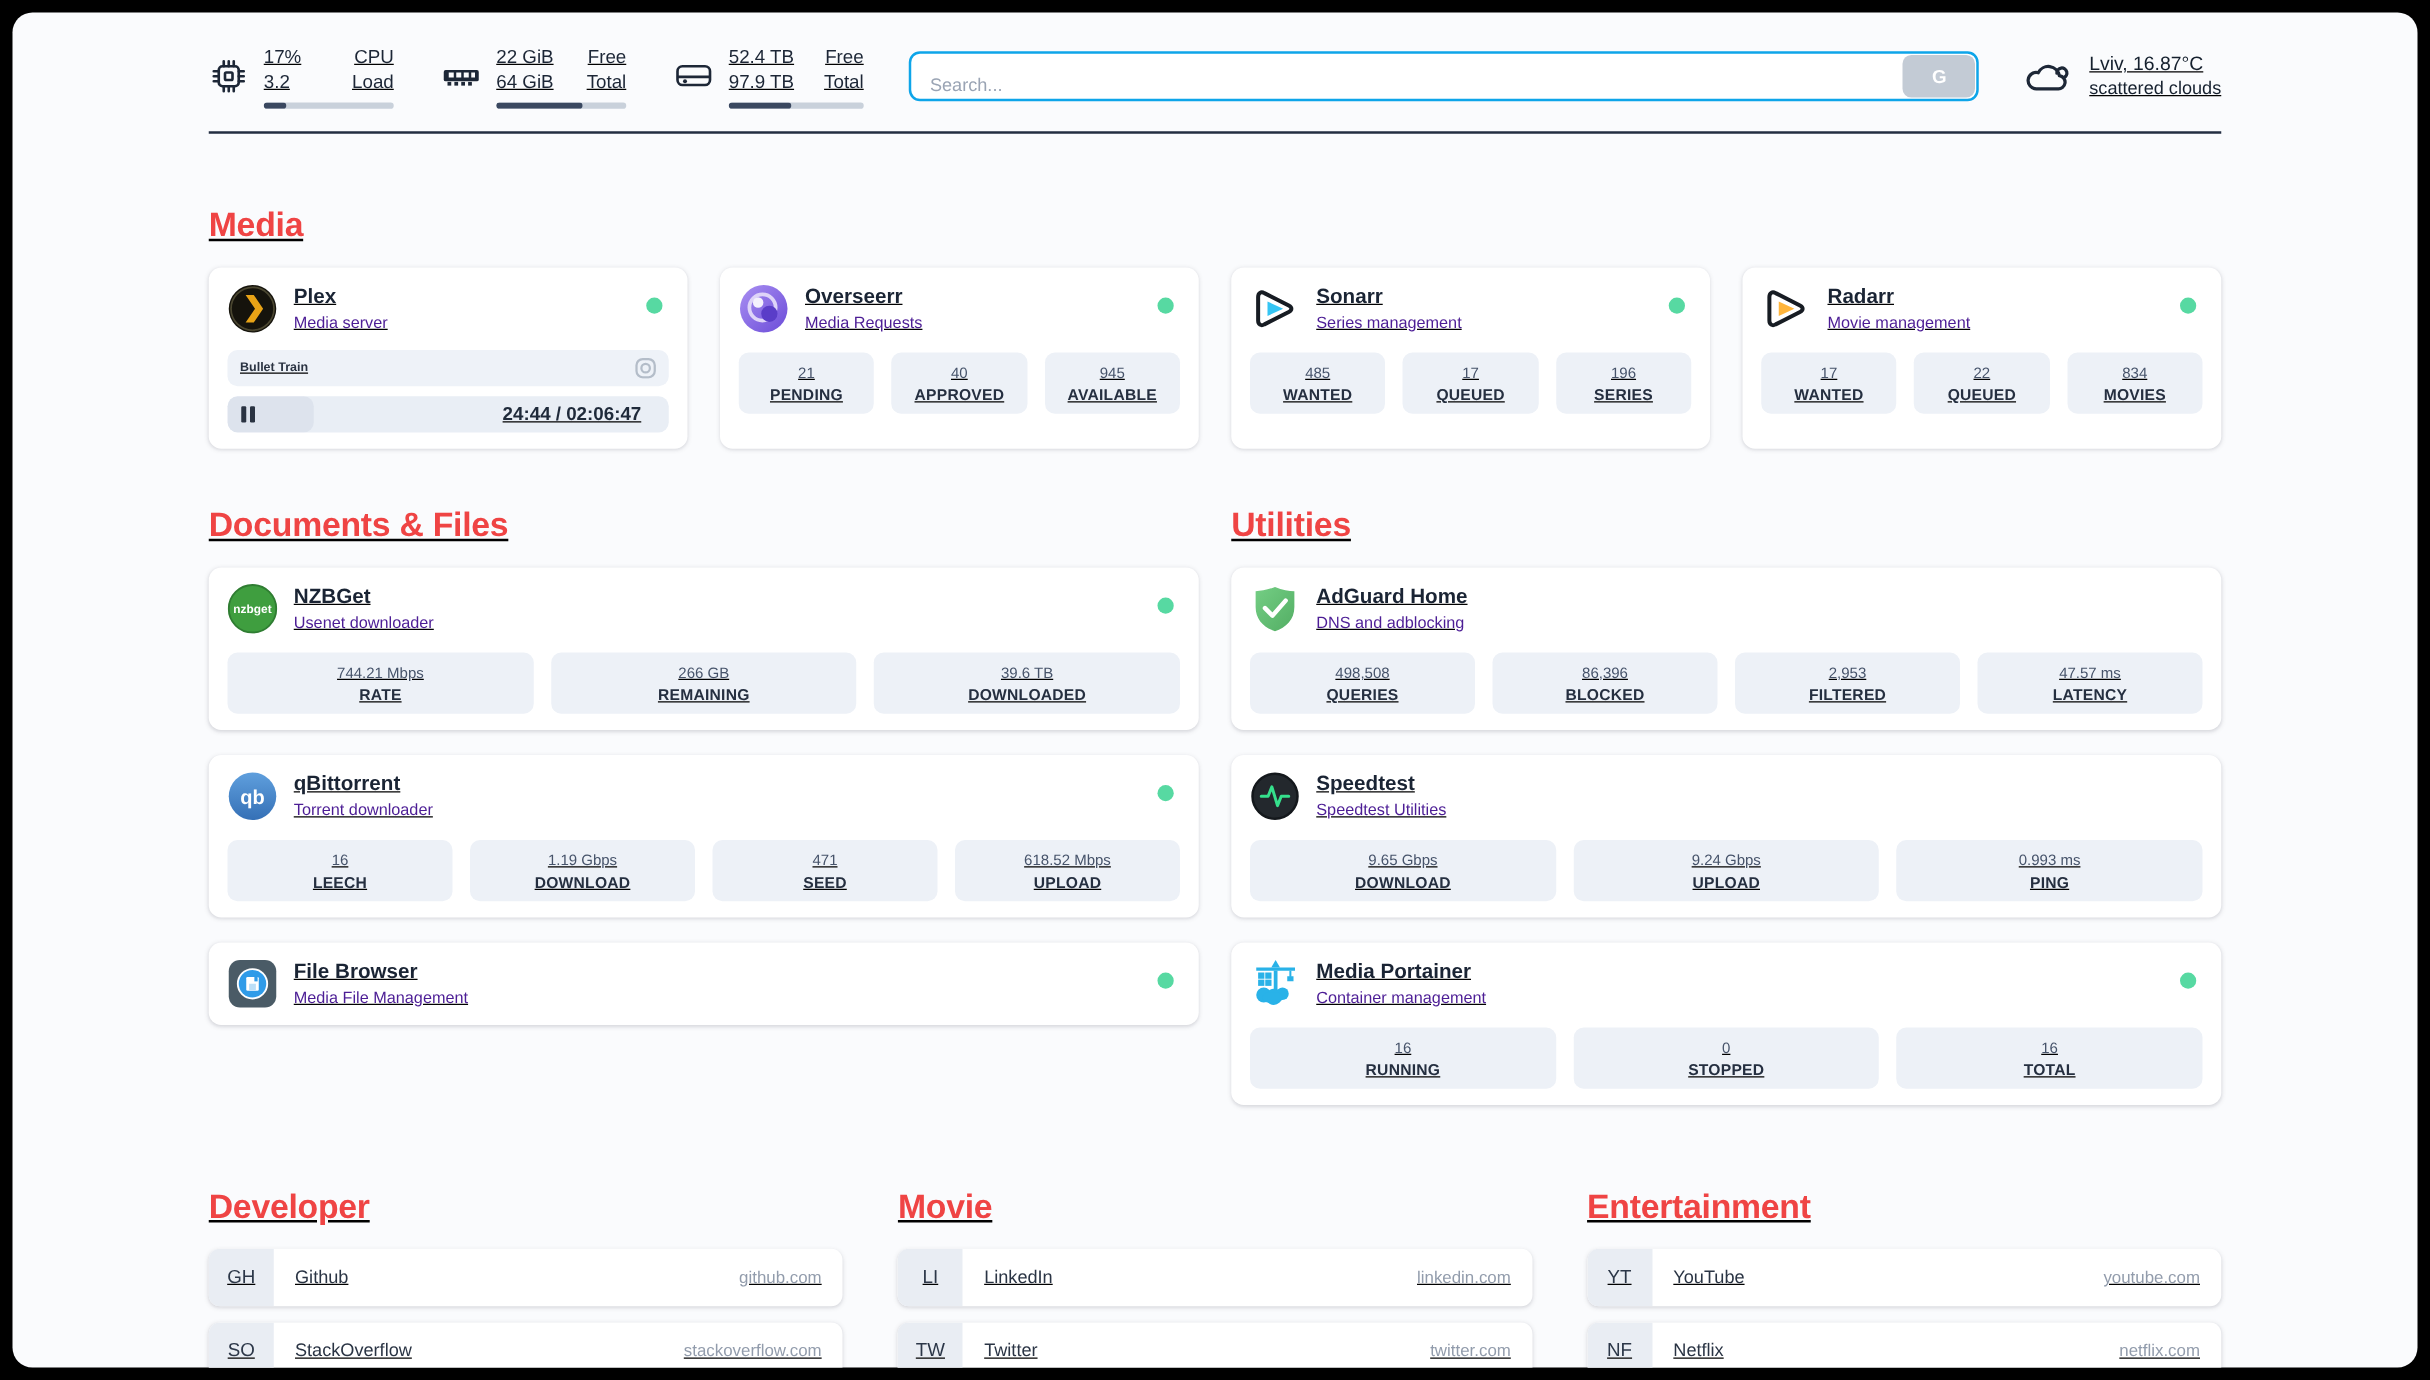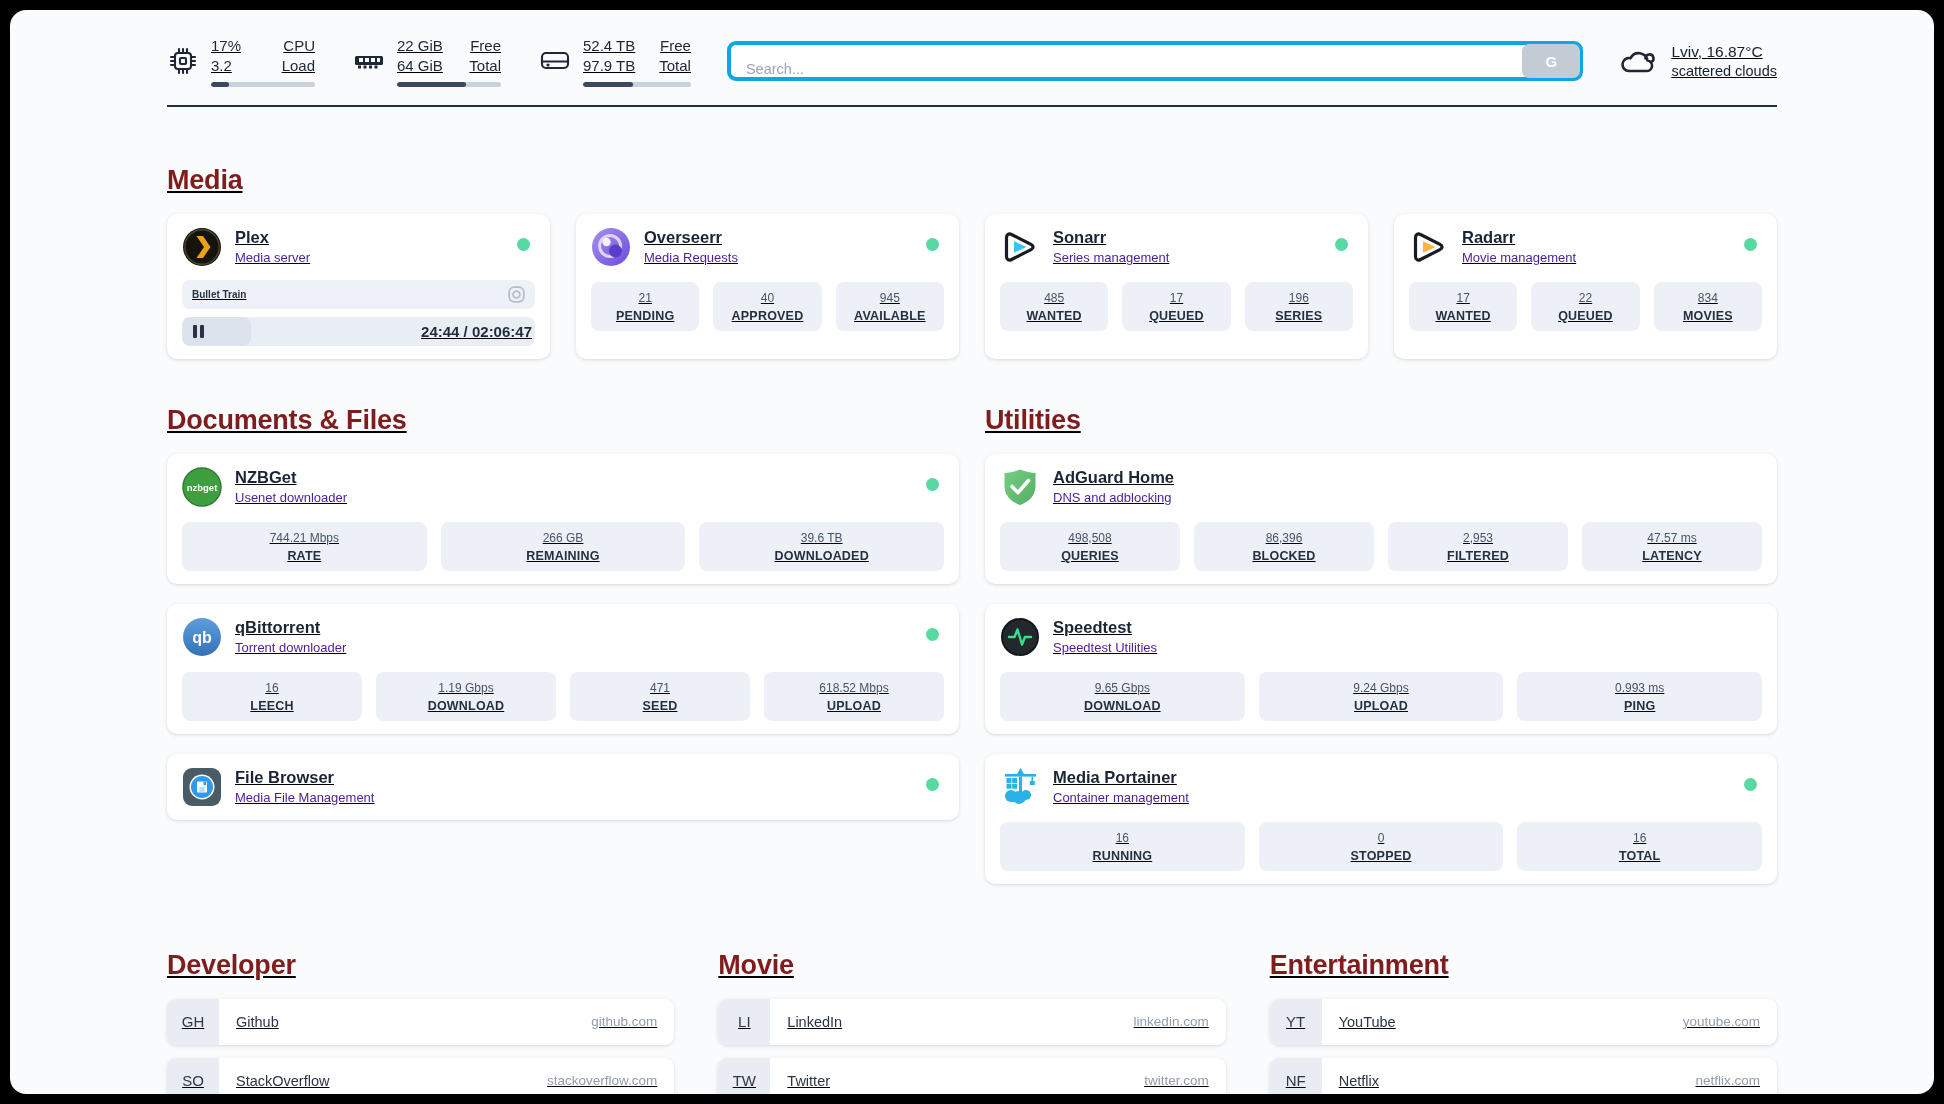--- a/index.html
+++ b/index.html
@@ -14,34 +14,34 @@
   .widget { display:flex; align-items:center; gap:12px; }
   .widget svg { width:32px; height:32px; flex:none; }
   .widget-body { display:flex; flex-direction:column; min-width:104px; }
   .widget-rows { display:flex; justify-content:space-between; gap:24px; font-size:15px; color:#1c2636; line-height:1.32; }
   .wcol { display:flex; flex-direction:column; }
   .wcol.right { text-align:right; }
   .progress-track { margin-top:6px; height:5px; border-radius:3px; background:#c9d1db; overflow:hidden; }
   .progress-fill { height:100%; background:#3a4860; border-radius:3px; }
 
   .searchwrap { flex:1; position:relative; height:40px; }
-  .searchwrap input { width:100%; height:100%; border:4px solid #0ea5e9; border-radius:9px; background:#fff;
+  .searchwrap input { width:100%; height:100%; border:2px solid #0ea5e9; border-radius:9px; background:#fff;
       padding:16px 74px 0 15px; font-size:14.5px; color:#2a3342; outline:none; font-family:inherit; }
   .searchwrap input::placeholder { color:#9aa4b4; }
   .g-btn { position:absolute; top:3px; right:3px; bottom:3px; width:58px; border:none; border-radius:7px;
       background:#c3cbd5; color:#fff; font-size:15px; font-weight:600; font-family:inherit; cursor:pointer; }
 
   .weather { display:flex; align-items:center; gap:14px; flex:none; color:#15202e; }
   .weather-line1 { font-size:15.5px; font-weight:500; }
   .weather-line2 { font-size:14.5px; margin-top:2px; }
 
   .divider { margin-top:18px; border-bottom:2px solid #232e41; }
 
   
-  .section-title { font-size:27px; font-weight:600; color:#7f1d1d; margin:0 0 18px 0; letter-spacing:-0.2px; }
+  .section-title { font-size:27px; font-weight:600; color:#ef4444; margin:0 0 18px 0; letter-spacing:-0.2px; }
   .media-section { margin-top:58px; }
   .media-grid { display:grid; grid-template-columns:repeat(4,1fr); gap:26px; }
 
   .card { background:#fff; border-radius:10px; padding:13px 15px;
           box-shadow:0 1px 2px rgba(16,24,40,.05), 0 1px 4px rgba(16,24,40,.10); }
   .card-head { display:flex; align-items:flex-start; gap:13px; position:relative; }
   .app-icon { width:40px; height:40px; flex:none; }
   .card-titles { padding-top:1px; }
   .card-title { font-size:16.5px; font-weight:600; color:#1a2434; }
   .card-sub { font-size:13px; color:#4c1d95; margin-top:3px; }
@@ -54,21 +54,21 @@
 
   
   .player-track { margin-top:13px; background:#eef2f8; border-radius:8px; height:29px; display:flex; align-items:center;
                   padding:0 10px; font-size:10px; font-weight:600; color:#2a3342; }
   .track-icon { margin-left:auto; width:17px; height:17px; cursor:pointer; }
   .player-bar { margin-top:8px; background:#e9eef5; border-radius:8px; height:29px; position:relative;
                 display:flex; align-items:center; overflow:hidden; }
   .player-elapsed { position:absolute; left:0; top:0; bottom:0; background:#dde3ed; border-radius:8px; }
   .pause-btn { position:relative; margin-left:11px; display:flex; gap:3px; cursor:pointer; }
   .pause-btn i { display:block; width:4px; height:13px; background:#2a3342; border-radius:1px; }
-  .player-time { position:relative; margin-left:auto; padding-right:3px; font-size:15px; font-weight:600; color:#1f2a3a; }
+  .player-time { position:relative; margin-left:auto; padding-right:22px; font-size:15px; font-weight:600; color:#1f2a3a; }
 
   .two-col { display:grid; grid-template-columns:1fr 1fr; gap:26px; margin-top:46px; }
   .col-stack { display:flex; flex-direction:column; gap:20px; }
 
   
   .bookmarks { display:grid; grid-template-columns:repeat(3,1fr); gap:44px; margin-top:66px; }
   .bm-list { display:flex; flex-direction:column; gap:13px; }
   .bm-row { display:flex; align-items:center; background:#fff; border-radius:9px; height:46px; overflow:hidden;
             box-shadow:0 1px 2px rgba(16,24,40,.05), 0 1px 4px rgba(16,24,40,.10); cursor:pointer; }
   .bm-abbr { width:52px; align-self:stretch; background:#e9edf3; display:flex; align-items:center; justify-content:center;

